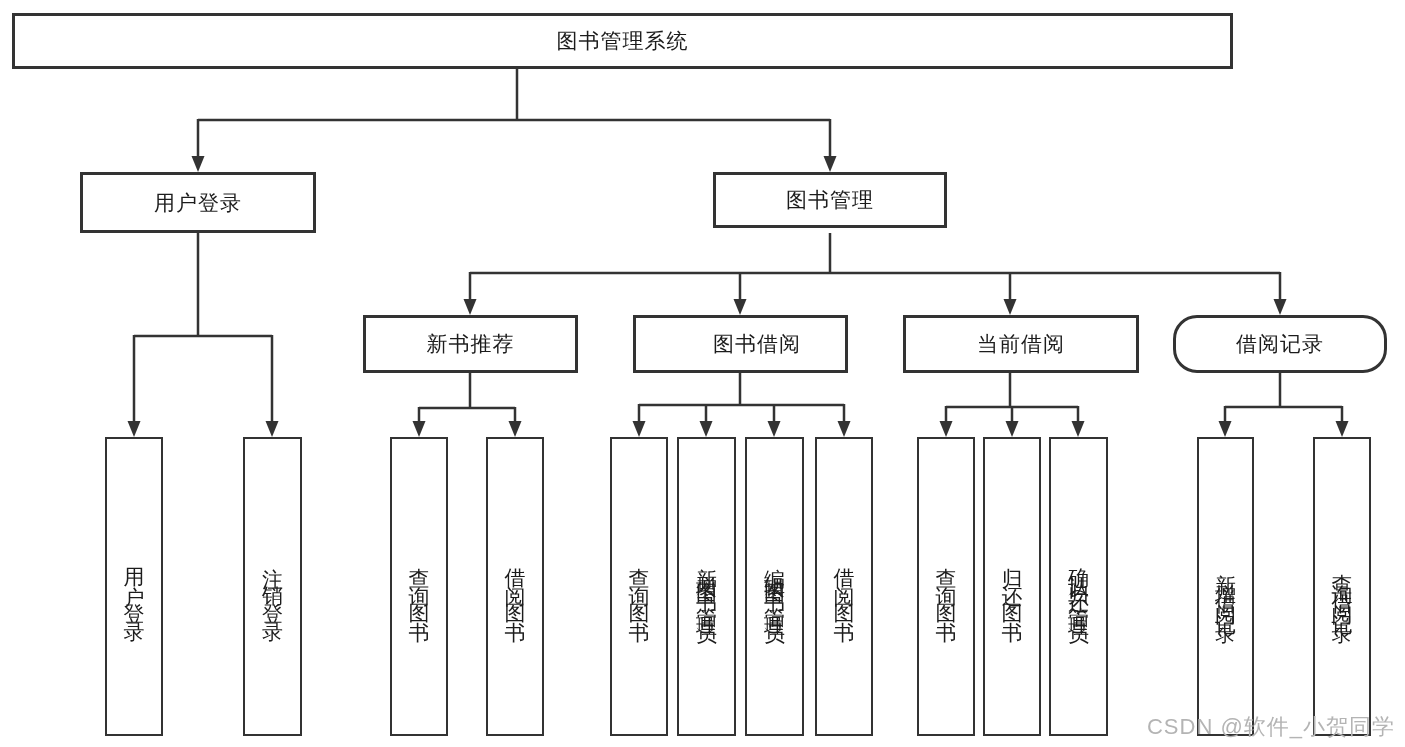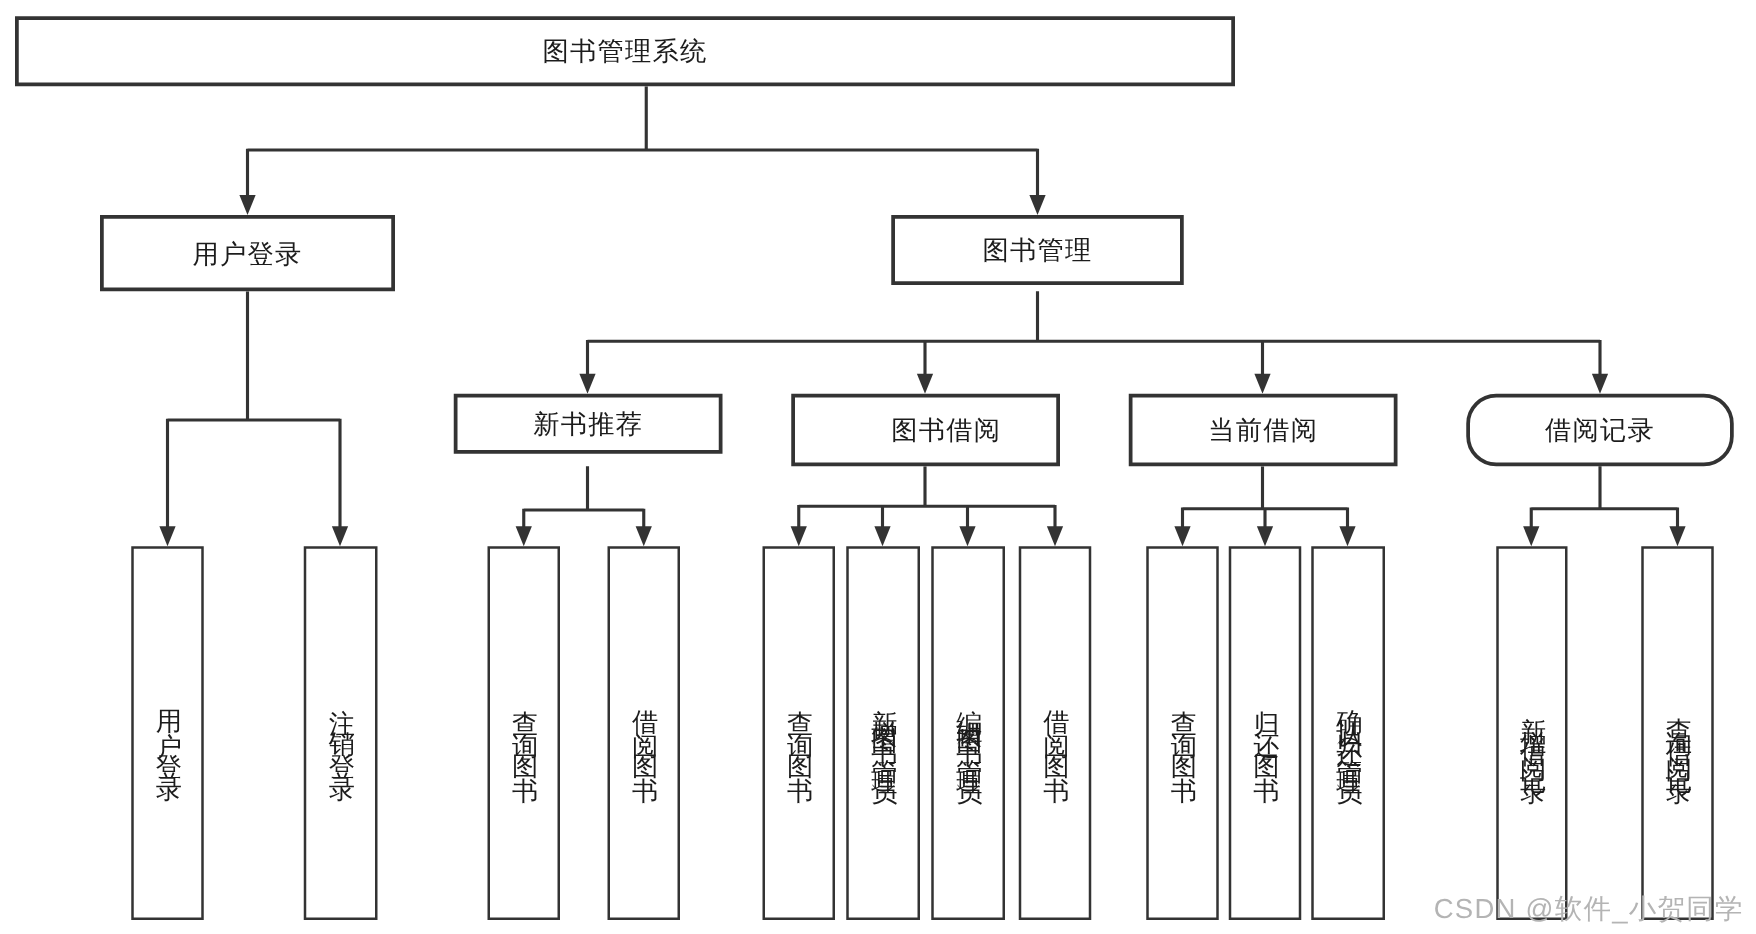--- a/index.html
+++ b/index.html
@@ -79,28 +79,28 @@
       <polygon points="767.5,421 780.5,421 774,437"></polygon>
       <polygon points="837.5,421 850.5,421 844,437"></polygon>
       <polygon points="939.5,421 952.5,421 946,437"></polygon>
       <polygon points="1005.5,421 1018.5,421 1012,437"></polygon>
       <polygon points="1071.5,421 1084.5,421 1078,437"></polygon>
       <polygon points="1218.5,421 1231.5,421 1225,437"></polygon>
       <polygon points="1335.5,421 1348.5,421 1342,437"></polygon>
     </g>
   </svg>
 
-  <div class="box" style="left:12px; top:13px; width:976px; height:56px;">图书管理系统</div>
+  <div class="box" style="left:12px; top:13px; width:1221px; height:56px;">图书管理系统</div>
 
   <div class="box" style="left:80px; top:172px; width:236px; height:61px;">用户登录</div>
   <div class="box" style="left:713px; top:172px; width:234px; height:56px;">图书管理</div>
 
-  <div class="box" style="left:363px; top:315px; width:215px; height:48px;">新书推荐</div>
+  <div class="box" style="left:363px; top:315px; width:215px; height:58px;">新书推荐</div>
   <div class="box" style="left:633px; top:315px; width:215px; height:58px;padding-left:33px;">图书借阅</div>
-  <div class="box" style="left:903px; top:315px; width:215px; height:58px;">当前借阅</div>
+  <div class="box" style="left:903px; top:315px; width:236px; height:58px;">当前借阅</div>
   <div class="box" style="left:1173px; top:315px; width:214px; height:58px;border-radius:24px;">借阅记录</div>
 
   <div class="box leaf" style="left:105px; top:437px; width:58px; height:299px;">
     <span class="vtext pitch4">用户登录</span>
   </div>
   <div class="box leaf" style="left:243px; top:437px; width:59px; height:299px;">
     <span class="vtext pitch4">注销登录</span>
   </div>
 
   <div class="box leaf" style="left:390px; top:437px; width:58px; height:299px;">

